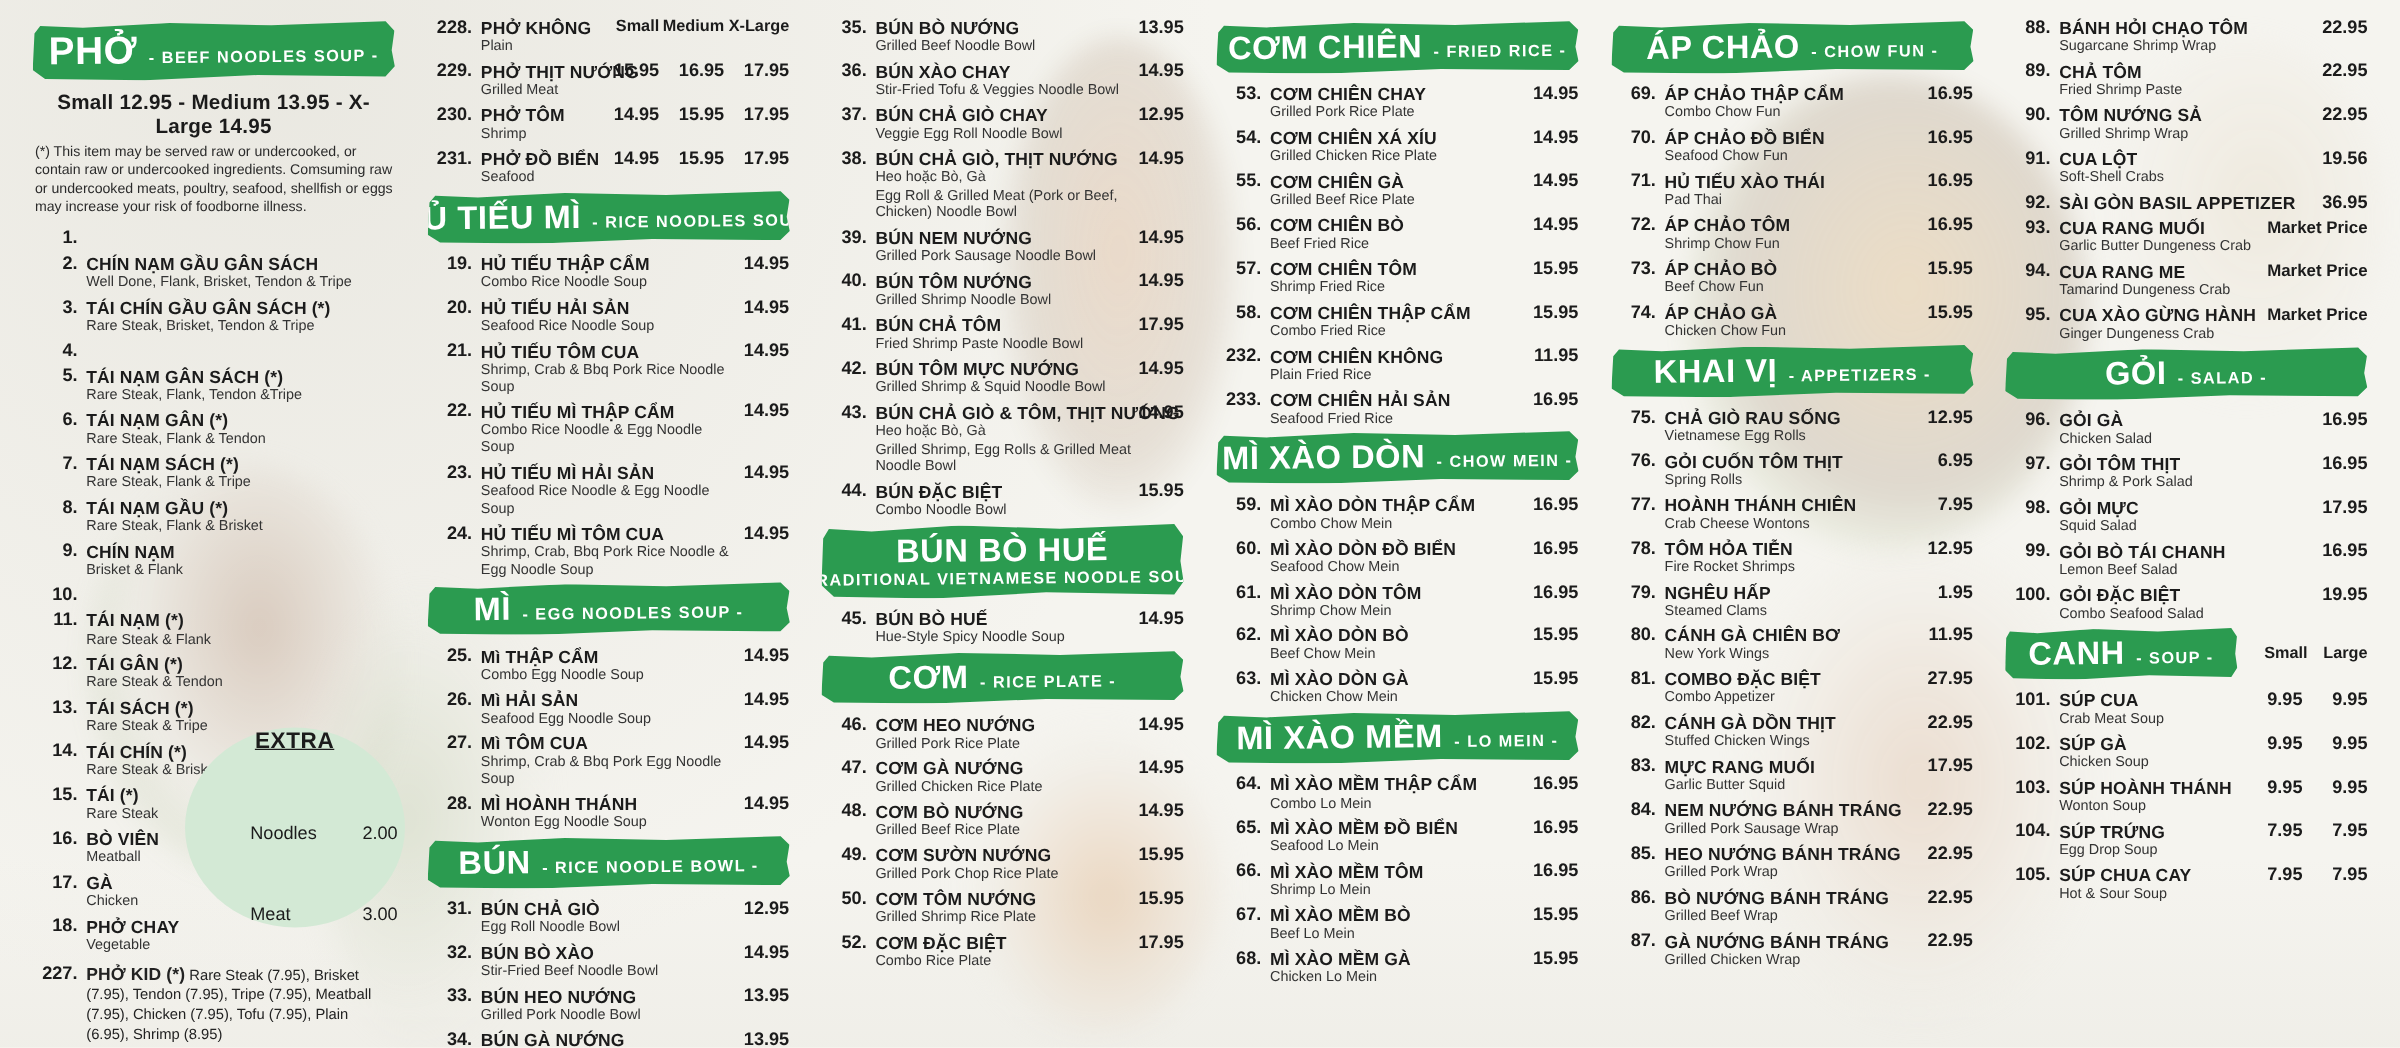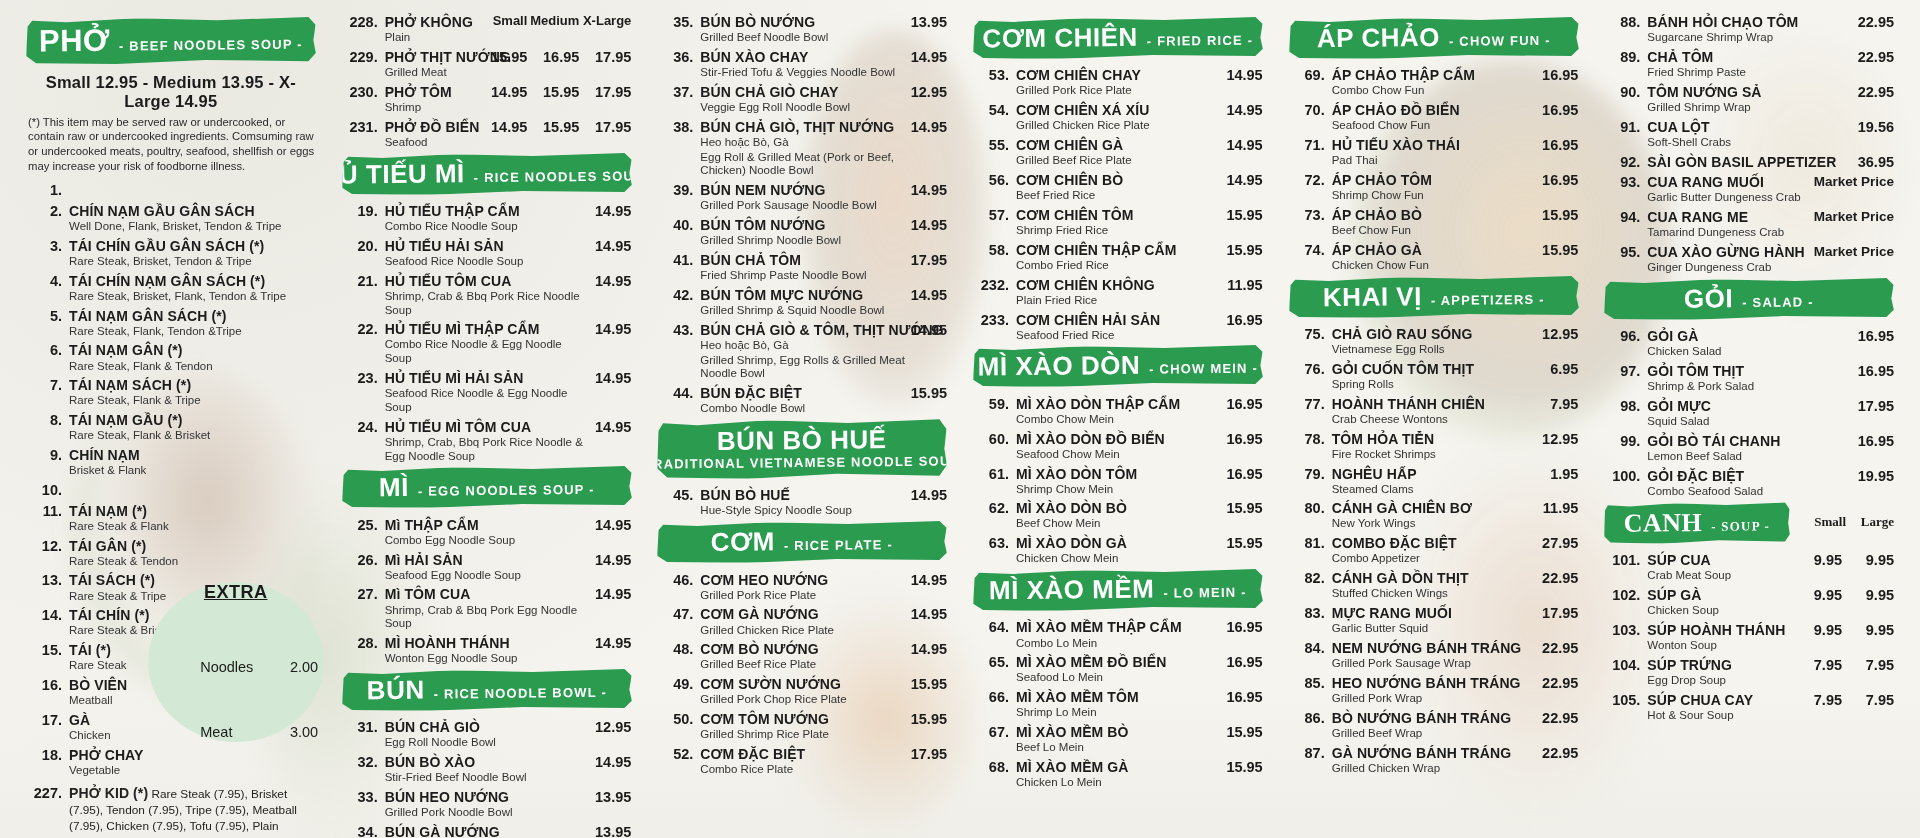--- a/index.html
+++ b/index.html
@@ -42,21 +42,21 @@
     padding:6px 8px 7px;margin:4px 0 9px;
     display:flex;align-items:baseline;justify-content:center;gap:9px;
     transform:rotate(-0.6deg);
     clip-path:polygon(0.6% 16%,2.2% 3%,14% 7%,38% 0%,66% 6%,97.6% 1%,100% 18%,99.2% 52%,100% 80%,97.4% 98%,62% 93%,31% 100%,3.4% 96%,0% 80%);
     box-shadow:0 0 0 0 transparent;
   }
   .banner .b-title{font-size:26px;font-weight:bold;letter-spacing:.5px;line-height:1.05;white-space:nowrap;}
   .banner .b-sub{font-size:13px;font-weight:bold;letter-spacing:1.2px;white-space:nowrap;}
   .banner.xl .b-title{font-size:31px;}
   .banner.stacked{flex-direction:column;align-items:center;gap:1px;padding:7px 6px 8px;}
-  .banner-row{display:flex;align-items:center;gap:8px;margin:4px 0 9px;font-family:Liberation Serif, serif;}
+  .banner-row{display:flex;align-items:center;gap:8px;margin:4px 0 9px;}
   .banner-row .banner{flex:1;margin:0;}
   .banner-row .size-labels{flex:none;}
 
   .sizes-line{font-weight:bold;font-size:16.5px;text-align:center;margin:2px 0 4px;letter-spacing:.2px;}
   .note{font-size:11.3px;line-height:1.32;color:#2a2a2a;margin:0 0 8px 2px;}
 
   .item{display:flex;align-items:flex-start;margin:0 0 4px;}
   .num{flex:none;width:36px;text-align:right;font-weight:bold;font-size:14.5px;padding-right:7px;line-height:1.15;}
   .mid{flex:1;min-width:0;}
   .name{font-weight:bold;font-size:14px;letter-spacing:.1px;line-height:1.15;white-space:nowrap;}
@@ -114,24 +114,20 @@
       </div>
       <div class="item">
         <span class="num">3.</span>
         <div class="mid">
           <div class="name">TÁI CHÍN GẦU GÂN SÁCH (*)</div>
           <div class="sub">Rare Steak, Brisket, Tendon &amp; Tripe</div>
         </div>
       </div>
       <div class="item">
         <span class="num">4.</span>
-        <div class="mid">
-          <div class="name">TÁI CHÍN NẠM GÂN SÁCH (*)</div>
-          <div class="sub">Rare Steak, Brisket, Flank, Tendon &amp; Tripe</div>
-        </div>
       </div>
       <div class="item">
         <span class="num">5.</span>
         <div class="mid">
           <div class="name">TÁI NẠM GÂN SÁCH (*)</div>
           <div class="sub">Rare Steak, Flank, Tendon &amp;Tripe</div>
         </div>
       </div>
       <div class="item">
         <span class="num">6.</span>

